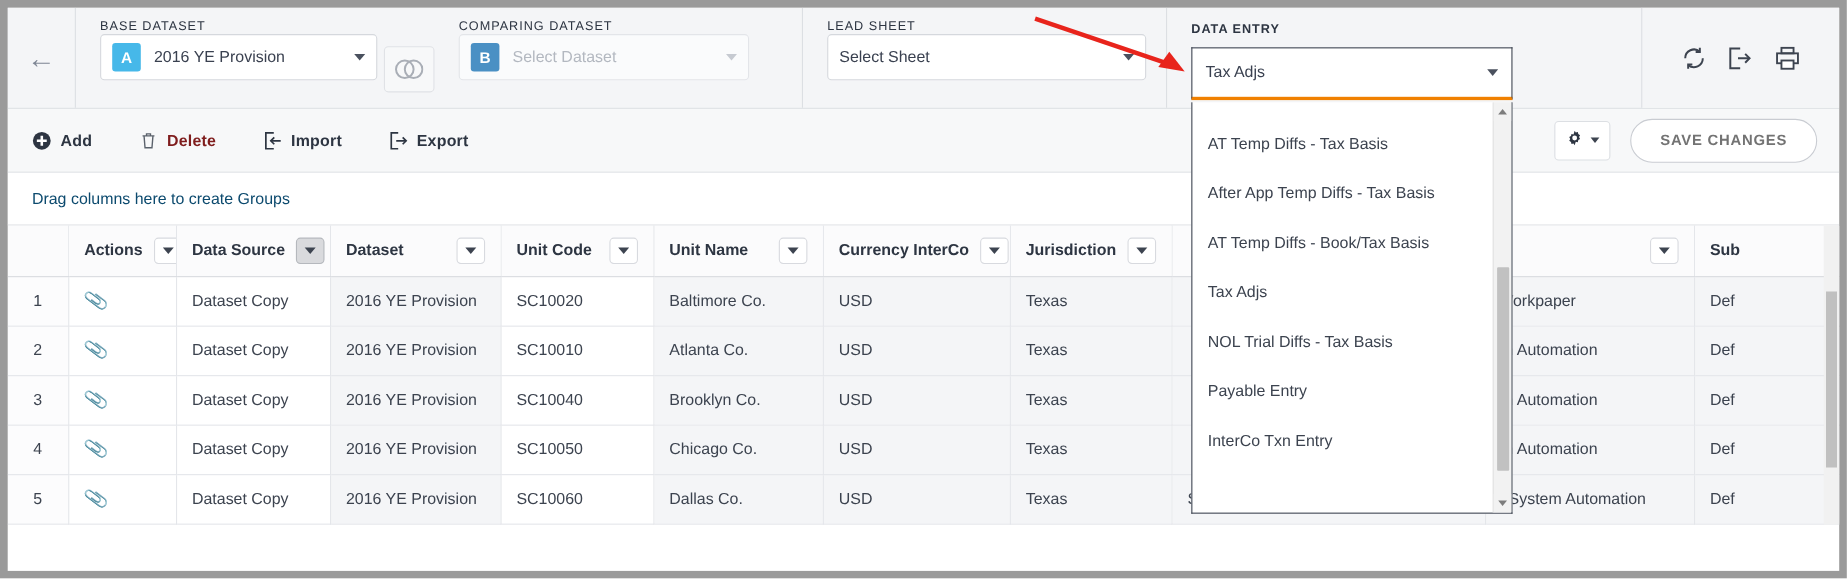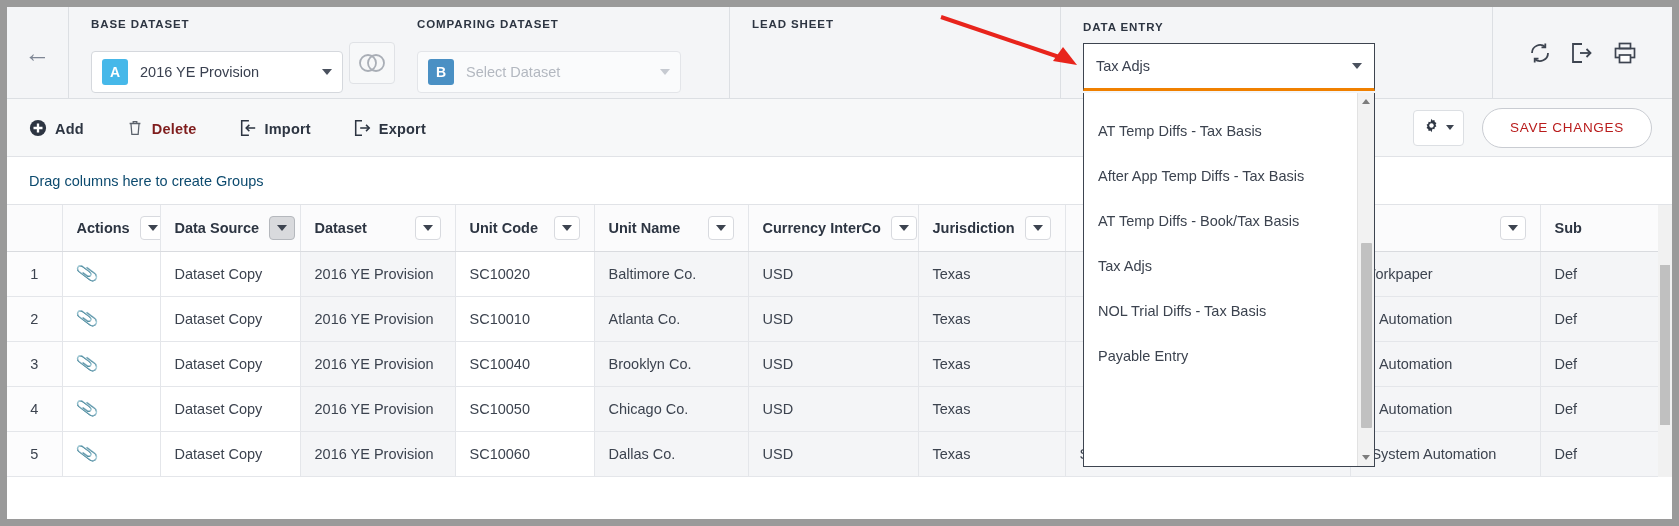--- a/index.html
+++ b/index.html
@@ -41,22 +41,22 @@
 
   .field-group {
     position: relative;
     padding: 11px 0 0 22px;
     display: flex; flex-direction: column;
   }
   .field-label {
     font-size: 11.5px;
     letter-spacing: 0.9px;
     color: #2d3542;
-    font-weight: bold;
-    margin-bottom: 21px;
+    font-weight: normal;
+    margin-bottom: 1px;
     white-space: nowrap;
   }
   .sel {
     height: 42px;
     background: #ffffff;
     border: 1px solid #d5d8dd;
     border-radius: 4px;
     display: flex; align-items: center;
     padding: 0 10px 0 10px;
     cursor: pointer;
@@ -163,22 +163,22 @@
     display: flex; align-items: center;
     border: 1px solid #dcdfe3; background: #fff;
     border-radius: 4px; height: 36px; padding: 0 9px;
     margin-right: 18px; cursor: pointer;
   }
   .gear-btn .caret { margin-left: 6px; border-top-color: #3d4450;
     border-left-width: 4px; border-right-width: 4px; border-top-width: 5px; }
   .save-btn {
     height: 40px; min-width: 170px;
     border: 1px solid #c9ccd2; border-radius: 20px;
-    background: #fff; color: #b91c1c;
-    font-size: 13.5px; font-weight: normal; letter-spacing: .7px;
+    background: #fff; color: #737373;
+    font-size: 13.5px; font-weight: bold; letter-spacing: .7px;
     display: flex; align-items: center; justify-content: center;
     cursor: pointer;
   }
 
   
   .groupbar {
     height: 48px; background: #ffffff;
     display: flex; align-items: center;
     padding-left: 22px;
     font-size: 14.5px; color: #0c4a6e;
@@ -324,20 +324,24 @@
         <span class="badge b">B</span>
         <span class="sel-text placeholder">Select Dataset</span>
         <span class="caret dim"></span>
       </div>
     </div>
 
     <div class="divider-v"></div>
 
     <div class="field-group grp-lead">
       <div class="field-label">LEAD SHEET</div>
+      <div class="sel">
+        <span class="sel-text">Select Sheet</span>
+        <span class="caret"></span>
+      </div>
     </div>
 
     <div class="divider-v"></div>
     <div class="grp-de"></div>
 
     <div class="de-label">DATA ENTRY</div>
 
     <div class="icon-bar">
       <div class="ibtn">
         <svg width="24" height="24" viewBox="0 0 24 24">
@@ -600,20 +604,21 @@
   </div>
 
   <div class="dd">
     <div class="dd-inner">
       <div class="dd-item">AT Temp Diffs - Tax Basis</div>
       <div class="dd-item">After App Temp Diffs - Tax Basis</div>
       <div class="dd-item">AT Temp Diffs - Book/Tax Basis</div>
       <div class="dd-item">Tax Adjs</div>
       <div class="dd-item">NOL Trial Diffs - Tax Basis</div>
       <div class="dd-item">Payable Entry</div>
+      <div class="dd-item">InterCo Txn Entry</div>
     </div>
     <div class="dd-scroll">
       <div class="dd-arrow up">
           <i></i>
         </div>
       <div class="dd-thumb"></div>
       <div class="dd-arrow down">
           <i></i>
         </div>
     </div>

